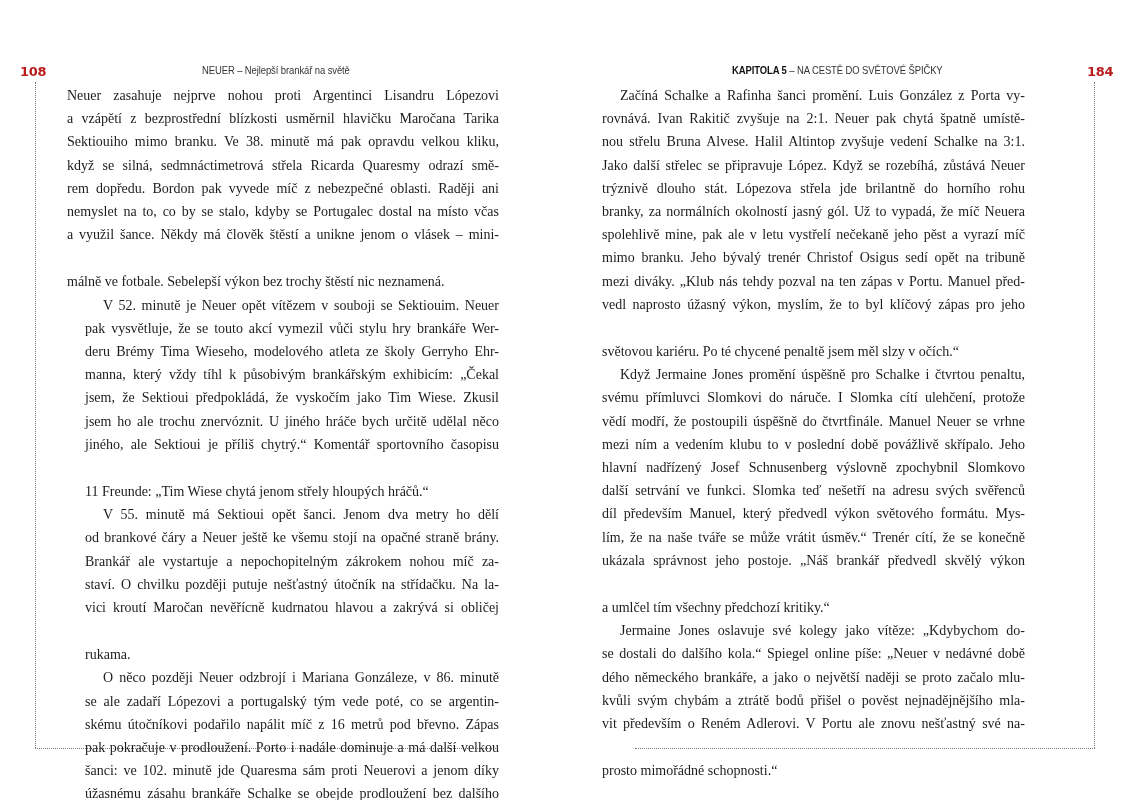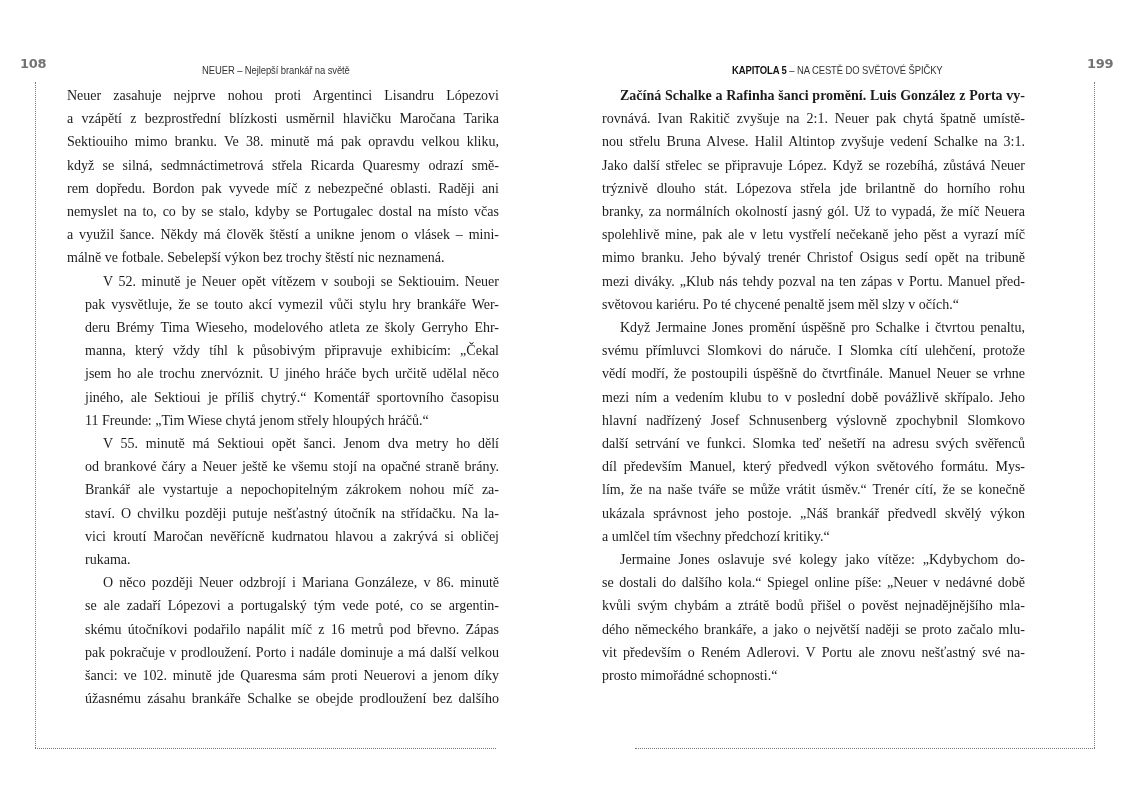--- a/index.html
+++ b/index.html
@@ -2,23 +2,23 @@
 <html><head>
   <meta charset="utf-8">
   <style>
     html, body { margin: 0; padding: 0; background: #ffffff; }
     body { width: 1131px; height: 800px; position: relative; overflow: hidden; color: #1a1a1a; }
     .page { position: absolute; top: 0; height: 800px; }
     .page-left { left: 0; width: 565px; }
     .page-right { left: 565px; width: 566px; }
 
     .page-number {
-      position: absolute; top: 56px;
+      position: absolute; top: 64px;
       font-family: "DejaVu Sans", sans-serif; font-weight: bold;
-      font-size: 13px; letter-spacing: -0.3px; color: #737373;
+      font-size: 13px; letter-spacing: -0.3px; color: #b91c1c;
     }
     .page-left .page-number { left: 20px; }
     .page-right .page-number { left: 522px; }
 
     .running-head {
       position: absolute; top: 64px;
       font-family: "Liberation Sans", sans-serif; font-size: 10.5px; color: #333;
       white-space: nowrap; letter-spacing: -0.1px; transform: scaleX(0.9); transform-origin: left top;
     }
     .page-left .running-head { left: 202px; }
@@ -43,21 +43,21 @@
       position: absolute; top: 84px; width: 432px;
       font-family: "Liberation Serif", serif; font-size: 14px;
       line-height: 23.2px; text-align: justify; color: #1c1c1c;
       hyphens: manual;
     }
     .page-left .text-block { left: 67px; }
     .page-right .text-block { left: 19px; width: 441px; }
     .text-block p { margin: 0; }
     .text-block p.indent { text-indent: 18px; }
     .line { display: block; text-align: justify; text-align-last: justify; white-space: nowrap; }
-    .line.last { text-align-last: left; }
+    .line.last { text-align-last: left; margin-top: 24px; }
   </style>
 </head>
 <body>
 
 <div class="page page-left">
   <div class="page-number">108</div>
   <div class="running-head">NEUER – Nejlepší brankář na světě</div>
   <div class="v-rule"></div>
   <div class="h-rule"></div>
   <div class="text-block">
@@ -68,21 +68,22 @@
         <span class="line">když se silná, sedmnáctimetrová střela Ricarda Quaresmy odrazí smě-</span>
         <span class="line">rem dopředu. Bordon pak vyvede míč z nebezpečné oblasti. Raději ani</span>
         <span class="line">nemyslet na to, co by se stalo, kdyby se Portugalec dostal na místo včas</span>
         <span class="line">a využil šance. Někdy má člověk štěstí a unikne jenom o vlásek – mini-</span>
         <span class="line last">málně ve fotbale. Sebelepší výkon bez trochy štěstí nic neznamená.</span>
       </p>
       <p class="indent">
         <span class="line" style="padding-left: 18px;">V 52. minutě je Neuer opět vítězem v souboji se Sektiouim. Neuer</span>
         <span class="line">pak vysvětluje, že se touto akcí vymezil vůči stylu hry brankáře Wer-</span>
         <span class="line">deru Brémy Tima Wieseho, modelového atleta ze školy Gerryho Ehr-</span>
-        <span class="line">manna, který vždy tíhl k působivým připravuje exhibicím: „Čekal</span>
+        <span class="line">manna, který vždy tíhl k působivým brankářským exhibicím: „Čekal</span>
+        <span class="line">jsem, že Sektioui předpokládá, že vyskočím jako Tim Wiese. Zkusil</span>
         <span class="line">jsem ho ale trochu znervóznit. U jiného hráče bych určitě udělal něco</span>
         <span class="line">jiného, ale Sektioui je příliš chytrý.“ Komentář sportovního časopisu</span>
         <span class="line last">11 Freunde: „Tim Wiese chytá jenom střely hloupých hráčů.“</span>
       </p>
       <p class="indent">
         <span class="line" style="padding-left: 18px;">V 55. minutě má Sektioui opět šanci. Jenom dva metry ho dělí</span>
         <span class="line">od brankové čáry a Neuer ještě ke všemu stojí na opačné straně brány.</span>
         <span class="line">Brankář ale vystartuje a nepochopitelným zákrokem nohou míč za-</span>
         <span class="line">staví. O chvilku později putuje nešťastný útočník na střídačku. Na la-</span>
         <span class="line">vici kroutí Maročan nevěřícně kudrnatou hlavou a zakrývá si obličej</span>
@@ -93,53 +94,54 @@
         <span class="line">se ale zadaří Lópezovi a portugalský tým vede poté, co se argentin-</span>
         <span class="line">skému útočníkovi podařilo napálit míč z 16 metrů pod břevno. Zápas</span>
         <span class="line">pak pokračuje v prodloužení. Porto i nadále dominuje a má další velkou</span>
         <span class="line">šanci: ve 102. minutě jde Quaresma sám proti Neuerovi a jenom díky</span>
         <span class="line">úžasnému zásahu brankáře Schalke se obejde prodloužení bez dalšího</span>
       </p>
     </div>
 </div>
 
 <div class="page page-right">
-  <div class="page-number">199</div>
+  <div class="page-number">184</div>
   <div class="running-head">
     <span class="strong">KAPITOLA 5</span><span> – </span><span>NA CESTĚ DO SVĚTOVÉ ŠPIČKY</span>
   </div>
   <div class="v-rule"></div>
   <div class="h-rule"></div>
   <div class="text-block">
       <p class="indent">
-        <span class="line" style="padding-left: 18px; font-weight: bold;">Začíná Schalke a Rafinha šanci promění. Luis González z Porta vy-</span>
+        <span class="line" style="padding-left: 18px;">Začíná Schalke a Rafinha šanci promění. Luis González z Porta vy-</span>
         <span class="line">rovnává. Ivan Rakitič zvyšuje na 2:1. Neuer pak chytá špatně umístě-</span>
         <span class="line">nou střelu Bruna Alvese. Halil Altintop zvyšuje vedení Schalke na 3:1.</span>
         <span class="line">Jako další střelec se připravuje López. Když se rozebíhá, zůstává Neuer</span>
         <span class="line">trýznivě dlouho stát. Lópezova střela jde brilantně do horního rohu</span>
         <span class="line">branky, za normálních okolností jasný gól. Už to vypadá, že míč Neuera</span>
         <span class="line">spolehlivě mine, pak ale v letu vystřelí nečekaně jeho pěst a vyrazí míč</span>
         <span class="line">mimo branku. Jeho bývalý trenér Christof Osigus sedí opět na tribuně</span>
         <span class="line">mezi diváky. „Klub nás tehdy pozval na ten zápas v Portu. Manuel před-</span>
+        <span class="line">vedl naprosto úžasný výkon, myslím, že to byl klíčový zápas pro jeho</span>
         <span class="line last">světovou kariéru. Po té chycené penaltě jsem měl slzy v očích.“</span>
       </p>
       <p class="indent">
         <span class="line" style="padding-left: 18px;">Když Jermaine Jones promění úspěšně pro Schalke i čtvrtou penaltu,</span>
         <span class="line">svému přímluvci Slomkovi do náruče. I Slomka cítí ulehčení, protože</span>
         <span class="line">vědí modří, že postoupili úspěšně do čtvrtfinále. Manuel Neuer se vrhne</span>
         <span class="line">mezi ním a vedením klubu to v poslední době povážlivě skřípalo. Jeho</span>
         <span class="line">hlavní nadřízený Josef Schnusenberg výslovně zpochybnil Slomkovo</span>
         <span class="line">další setrvání ve funkci. Slomka teď nešetří na adresu svých svěřenců</span>
         <span class="line">díl především Manuel, který předvedl výkon světového formátu. Mys-</span>
         <span class="line">lím, že na naše tváře se může vrátit úsměv.“ Trenér cítí, že se konečně</span>
         <span class="line">ukázala správnost jeho postoje. „Náš brankář předvedl skvělý výkon</span>
         <span class="line last">a umlčel tím všechny předchozí kritiky.“</span>
       </p>
       <p class="indent">
         <span class="line" style="padding-left: 18px;">Jermaine Jones oslavuje své kolegy jako vítěze: „Kdybychom do-</span>
         <span class="line">se dostali do dalšího kola.“ Spiegel online píše: „Neuer v nedávné době</span>
+        <span class="line">dého německého brankáře, a jako o největší naději se proto začalo mlu-</span>
         <span class="line">kvůli svým chybám a ztrátě bodů přišel o pověst nejnadějnějšího mla-</span>
-        <span class="line">dého německého brankáře, a jako o největší naději se proto začalo mlu-</span>
         <span class="line">vit především o Reném Adlerovi. V Portu ale znovu nešťastný své na-</span>
         <span class="line last">prosto mimořádné schopnosti.“</span>
       </p>
     </div>
 </div>
 
 </body></html>

